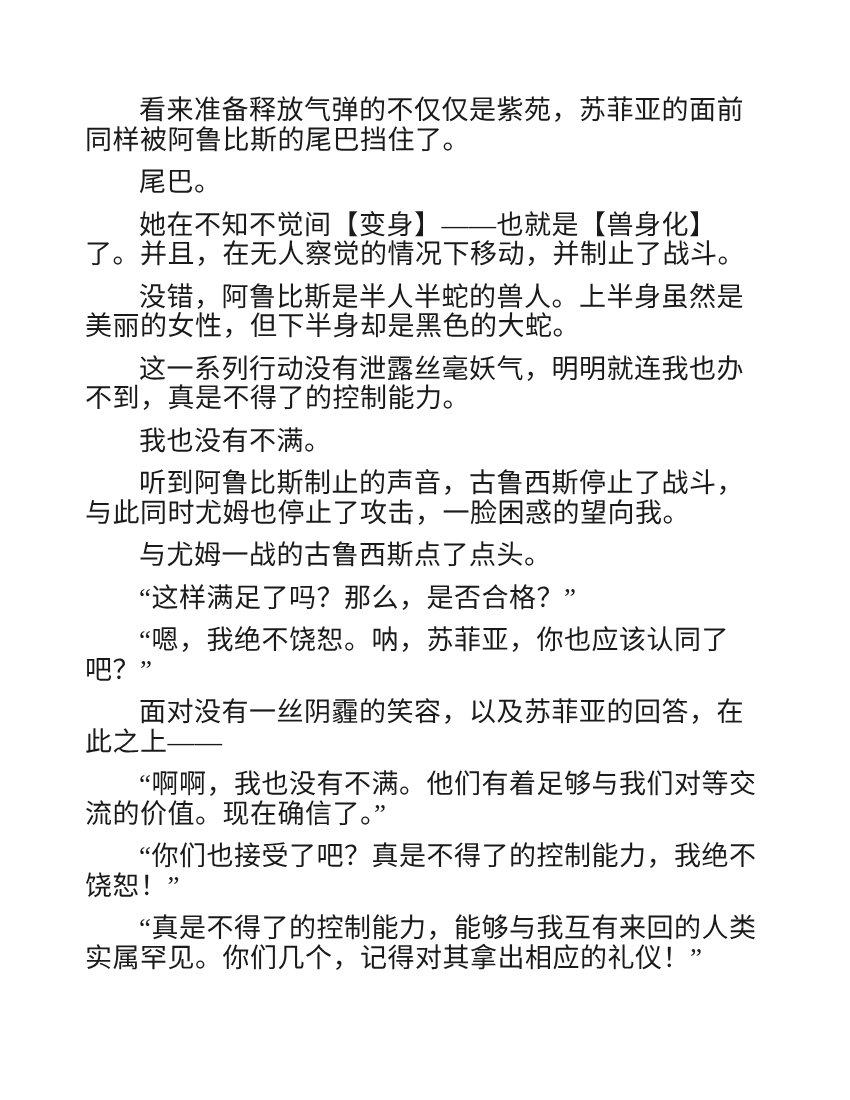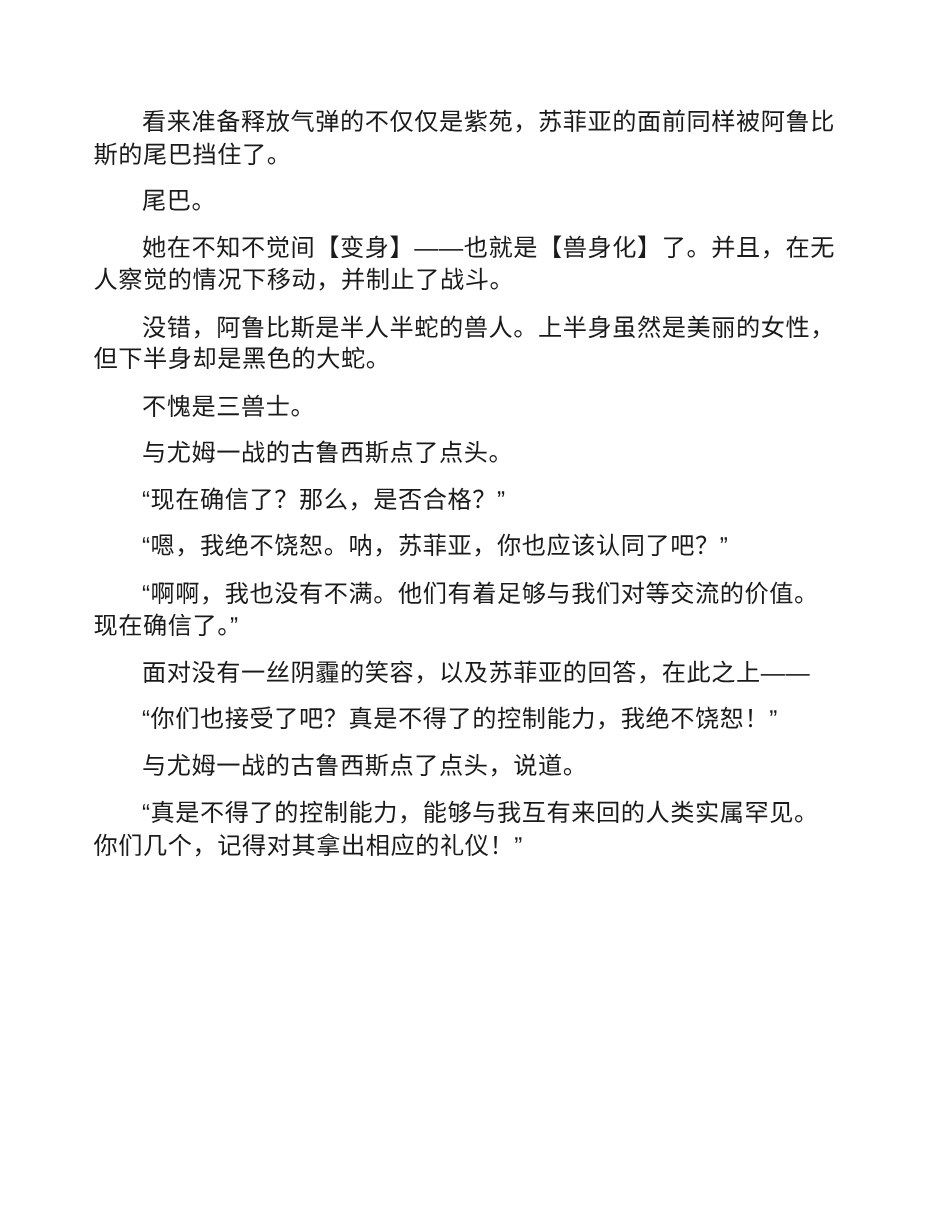--- a/index.html
+++ b/index.html
@@ -11,22 +11,22 @@
     position: relative;
     width: 850px;
     height: 1100px;
     margin: 0 auto;
     background: #ffffff;
     overflow: hidden;
   }
   .content {
     box-sizing: border-box;
     padding: 96px 85px 0 85px;
-    font-family: Liberation Sans, sans-serif;
-    font-size: 22px;
+    font-family: Liberation Serif, serif;
+    font-size: 27px;
     line-height: 29.5px;
     letter-spacing: 0.5px;
     color: #1a1a1a;
     text-align: left;
     word-break: normal;
     overflow-wrap: break-word;
   }
   .content p {
     margin: 0 0 13px 0;
     text-indent: 2em;
@@ -34,23 +34,24 @@
 </style>
 </head>
 <body>
 
 <div class="page">
   <main class="content">
       <p>看来准备释放气弹的不仅仅是紫苑，苏菲亚的面前同样被阿鲁比斯的尾巴挡住了。</p>
       <p>尾巴。</p>
       <p>她在不知不觉间【变身】——也就是【兽身化】了。并且，在无人察觉的情况下移动，并制止了战斗。</p>
       <p>没错，阿鲁比斯是半人半蛇的兽人。上半身虽然是美丽的女性，但下半身却是黑色的大蛇。</p>
-      <p>不愧是三兽士。</p>
+      <p>这一系列行动没有泄露丝毫妖气，明明就连我也办不到，真是不得了的控制能力。</p>
+      <p>我也没有不满。</p>
+      <p>听到阿鲁比斯制止的声音，古鲁西斯停止了战斗，与此同时尤姆也停止了攻击，一脸困惑的望向我。</p>
       <p>与尤姆一战的古鲁西斯点了点头。</p>
-      <p>“现在确信了？那么，是否合格？”</p>
+      <p>“这样满足了吗？那么，是否合格？”</p>
       <p>“嗯，我绝不饶恕。呐，苏菲亚，你也应该认同了吧？”</p>
+      <p>面对没有一丝阴霾的笑容，以及苏菲亚的回答，在此之上——</p>
       <p>“啊啊，我也没有不满。他们有着足够与我们对等交流的价值。现在确信了。”</p>
-      <p>面对没有一丝阴霾的笑容，以及苏菲亚的回答，在此之上——</p>
       <p>“你们也接受了吧？真是不得了的控制能力，我绝不饶恕！”</p>
-      <p>与尤姆一战的古鲁西斯点了点头，说道。</p>
       <p>“真是不得了的控制能力，能够与我互有来回的人类实属罕见。你们几个，记得对其拿出相应的礼仪！”</p>
     </main>
 </div>
 
 </body></html>

